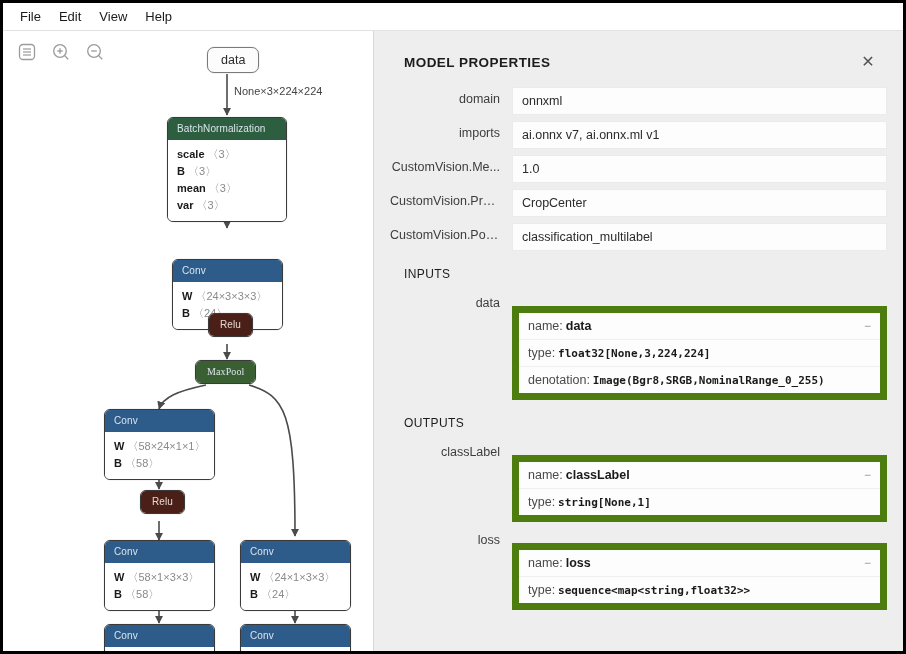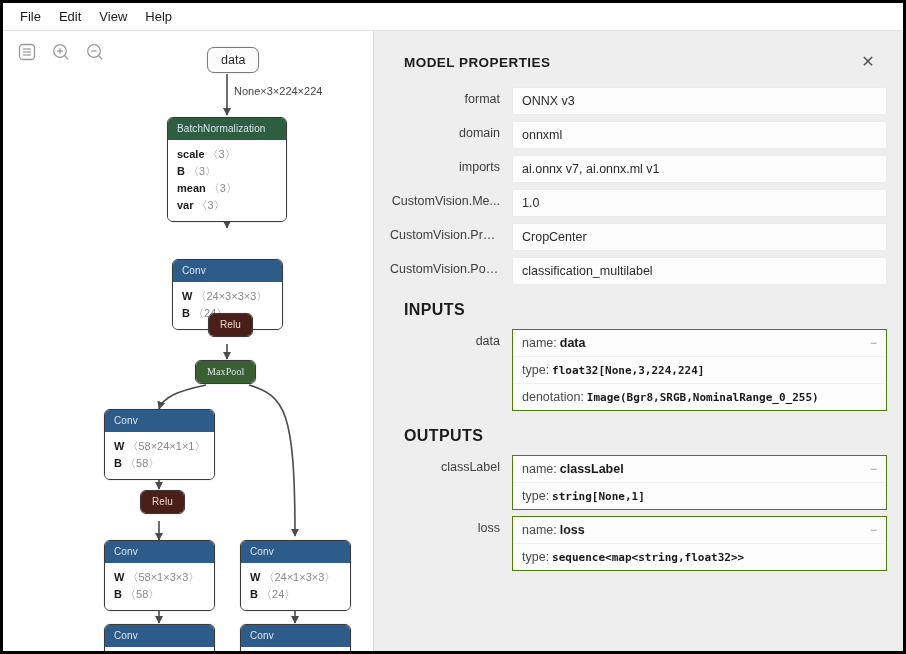--- a/index.html
+++ b/index.html
@@ -155,29 +155,30 @@
     flex: 1;
     background: #fdfdfd;
     border: 1px solid #ebebeb;
     padding: 6px 9px;
     font-size: 12.5px;
     color: #2b2b2b;
     min-height: 28px;
   }
 
   .section-title {
-    font-size: 16px; font-weight: 700;
+    font-size: 12px; font-weight: 400;
     color: #1c1c1c; letter-spacing: 0.4px;
     padding: 10px 0 10px 14px;
   }
 
   .io-box {
     flex: 1;
     background: #fdfdfd;
-    border: 1px solid #4d7c0f;
+    border: 7px solid #4d7c0f;
+    margin-top: 15px;
   }
   .io-line {
     padding: 6px 9px;
     font-size: 12.5px;
     color: #2b2b2b;
     border-bottom: 1px solid #f0f0f0;
     display: flex; align-items: baseline; justify-content: space-between;
   }
   .io-line:last-child { border-bottom: none; }
   .io-line .k { color: #4a4a4a; }
@@ -340,24 +341,20 @@
   </div>
 
   <div class="panel">
 
     <div class="panel-head">
       <div class="panel-title">MODEL PROPERTIES</div>
       <div class="close-btn">✕</div>
     </div>
 
     <div class="row">
-      <div class="row-label">format</div>
-      <div class="row-value">ONNX v3</div>
-    </div>
-    <div class="row">
       <div class="row-label">domain</div>
       <div class="row-value">onnxml</div>
     </div>
     <div class="row">
       <div class="row-label">imports</div>
       <div class="row-value">ai.onnx v7, ai.onnx.ml v1</div>
     </div>
     <div class="row">
       <div class="row-label">CustomVision.Me...</div>
       <div class="row-value">1.0</div>

